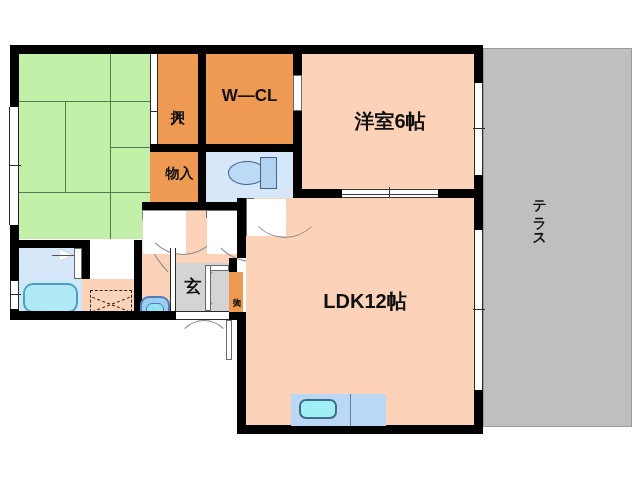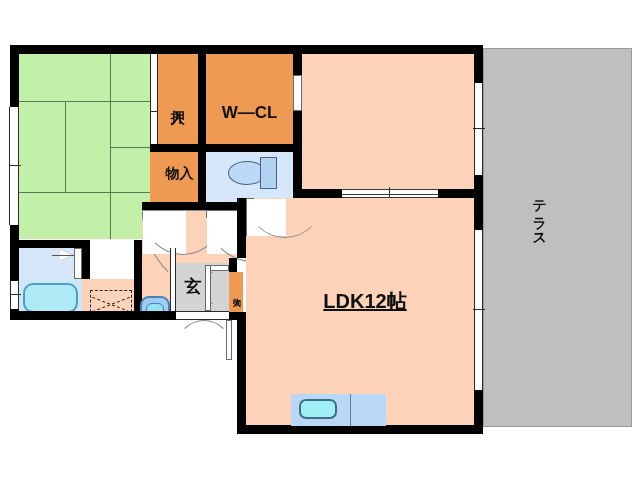--- a/index.html
+++ b/index.html
@@ -176,21 +176,21 @@
     <div class="win-tick" style="left:-1px; top:57px; width:10px; height:1px;"></div>
   </div>
 
   <div class="abs wall" style="left:150px; top:45px; width:8px; height:9px;"></div>
   <div class="abs fill-closet" style="left:158px; top:54px; width:40px; height:90px;"></div>
   <div class="abs label label-sm vert" style="left:161px; top:73px; width:34px; height:52px;">押入</div>
   <div class="abs wall" style="left:198px; top:45px; width:8px; height:99px;"></div>
   <div class="abs wall" style="left:150px; top:144px; width:56px; height:8px;"></div>
 
   <div class="abs fill-closet" style="left:206px; top:54px; width:87px; height:90px;"></div>
-  <div class="abs label label-md" style="left:206px; top:84px; width:87px; height:24px;margin-top:17px;">W—CL</div>
+  <div class="abs label label-md" style="left:206px; top:84px; width:87px; height:24px;">W—CL</div>
   <div class="abs wall" style="left:293px; top:45px; width:9px; height:30px;"></div>
   <div class="abs wall" style="left:293px; top:111px; width:9px; height:41px;"></div>
   <div class="abs wall" style="left:206px; top:144px; width:96px; height:8px;"></div>
 
   <div class="abs door-panel" style="left:293px; top:75px; width:9px; height:36px;"></div>
   <div class="abs" style="left:303px; top:82px;">
     <div class="arrow-tri"></div>
   </div>
 
   <div class="abs fill-closet" style="left:150px; top:152px; width:48px; height:50px;"></div>
@@ -198,20 +198,21 @@
   <div class="abs wall" style="left:198px; top:152px; width:8px; height:58px;"></div>
   <div class="abs wall" style="left:142px; top:202px; width:64px; height:8px;"></div>
 
   <div class="abs fill-water" style="left:206px; top:152px; width:87px; height:50px;"></div>
   <div class="abs toilet-bowl" style="left:228px; top:161px; width:38px; height:24px;"></div>
   <div class="abs toilet-tank" style="left:260px; top:157px; width:17px; height:32px;"></div>
   <div class="abs wall" style="left:293px; top:152px; width:9px; height:58px;"></div>
   <div class="abs wall" style="left:206px; top:202px; width:96px; height:8px;"></div>
 
   <div class="abs fill-room" style="left:302px; top:54px; width:172px; height:135px;"></div>
+  <div class="abs label label-lg" style="left:320px; top:105px; width:140px; height:32px;">洋室6帖</div>
 
   <div class="abs window-v" style="left:474px; top:83px; width:9px; height:92px;">
     <div class="win-tick" style="left:-2px; top:45px; width:12px; height:1px;"></div>
   </div>
 
   <div class="abs wall" style="left:295px; top:189px; width:47px; height:9px;"></div>
   <div class="abs wall" style="left:438px; top:189px; width:45px; height:9px;"></div>
 
   <div class="abs slider" style="left:342px; top:189px; width:96px; height:9px;">
     <div class="slider-mid" style="left:47px; top:-3px; width:1px; height:15px;"></div>
@@ -267,21 +268,21 @@
 
   <div class="abs window-h" style="left:176px; top:311px; width:53px; height:9px;"></div>
   <div class="abs swing-arc" style="left:176px; top:320px; width:56px; height:56px; border-radius:50%; border-color:#8a8a8a transparent transparent transparent;"></div>
   <div class="abs door-panel" style="left:226px; top:320px; width:6px; height:40px;"></div>
 
   <div class="abs wall" style="left:229px; top:258px; width:8px; height:62px;"></div>
   <div class="abs fill-closet" style="left:229px; top:272px; width:14px; height:40px;"></div>
   <div class="abs label label-xs vert" style="left:230px; top:278px; width:12px; height:28px;">物入</div>
 
   <div class="abs fill-room" style="left:246px; top:198px; width:228px; height:228px;"></div>
-  <div class="abs label label-lg" style="left:300px; top:285px; width:130px; height:32px;text-decoration:underline;">LDK12帖</div>
+  <div class="abs label label-lg" style="left:300px; top:285px; width:130px; height:32px;">LDK12帖</div>
 
   <div class="abs wall" style="left:237px; top:198px; width:9px; height:60px;"></div>
   <div class="abs wall" style="left:237px; top:312px; width:9px; height:122px;"></div>
   <div class="abs wall" style="left:237px; top:425px; width:246px; height:9px;"></div>
   <div class="abs wall" style="left:474px; top:198px; width:9px; height:32px;"></div>
   <div class="abs wall" style="left:474px; top:390px; width:9px; height:44px;"></div>
 
   <div class="abs door-panel" style="left:246px; top:198px; width:8px; height:38px;"></div>
   <div class="abs fill-white" style="left:247px; top:199px; width:39px; height:37px;"></div>
   <div class="abs swing-arc" style="left:247px; top:162px; width:76px; height:76px; border-radius:50%; border-color: transparent transparent #8a8a8a transparent;"></div>

